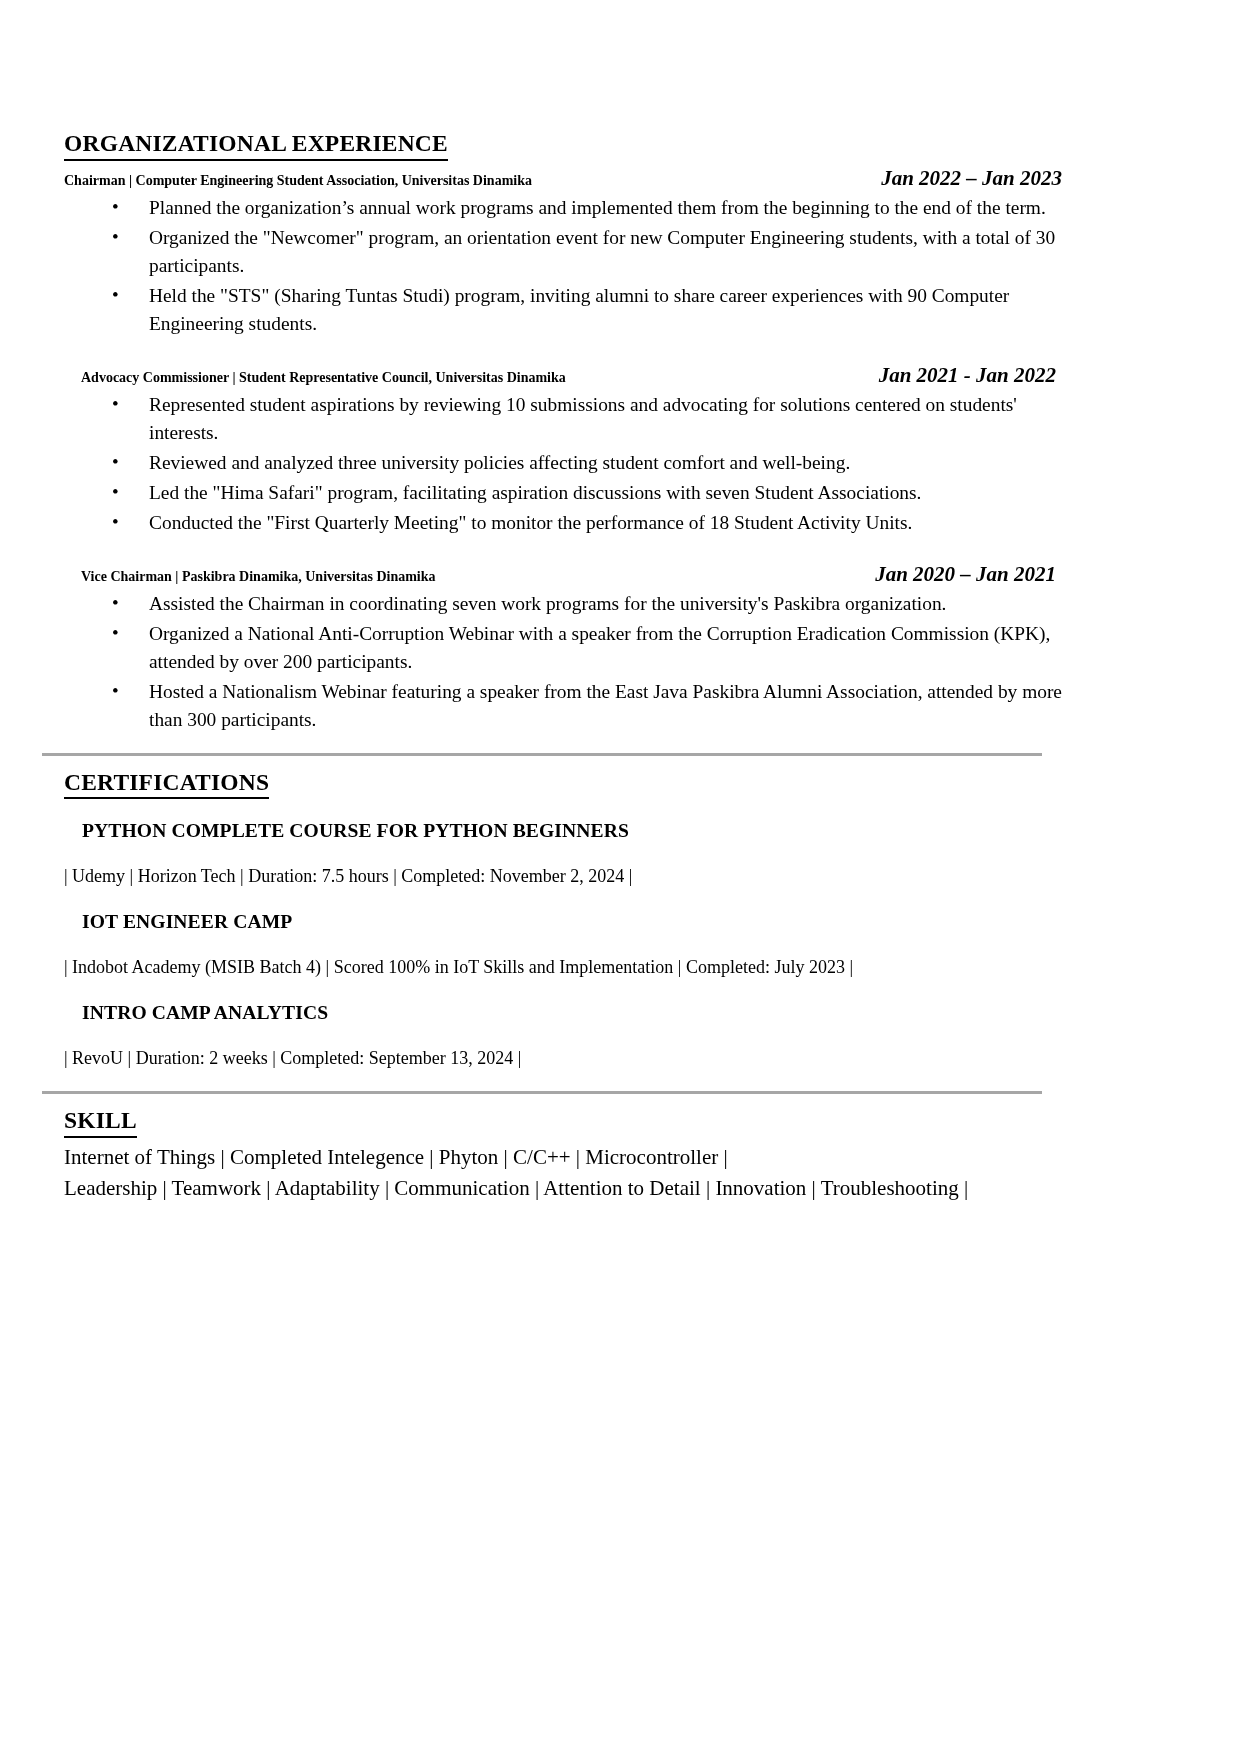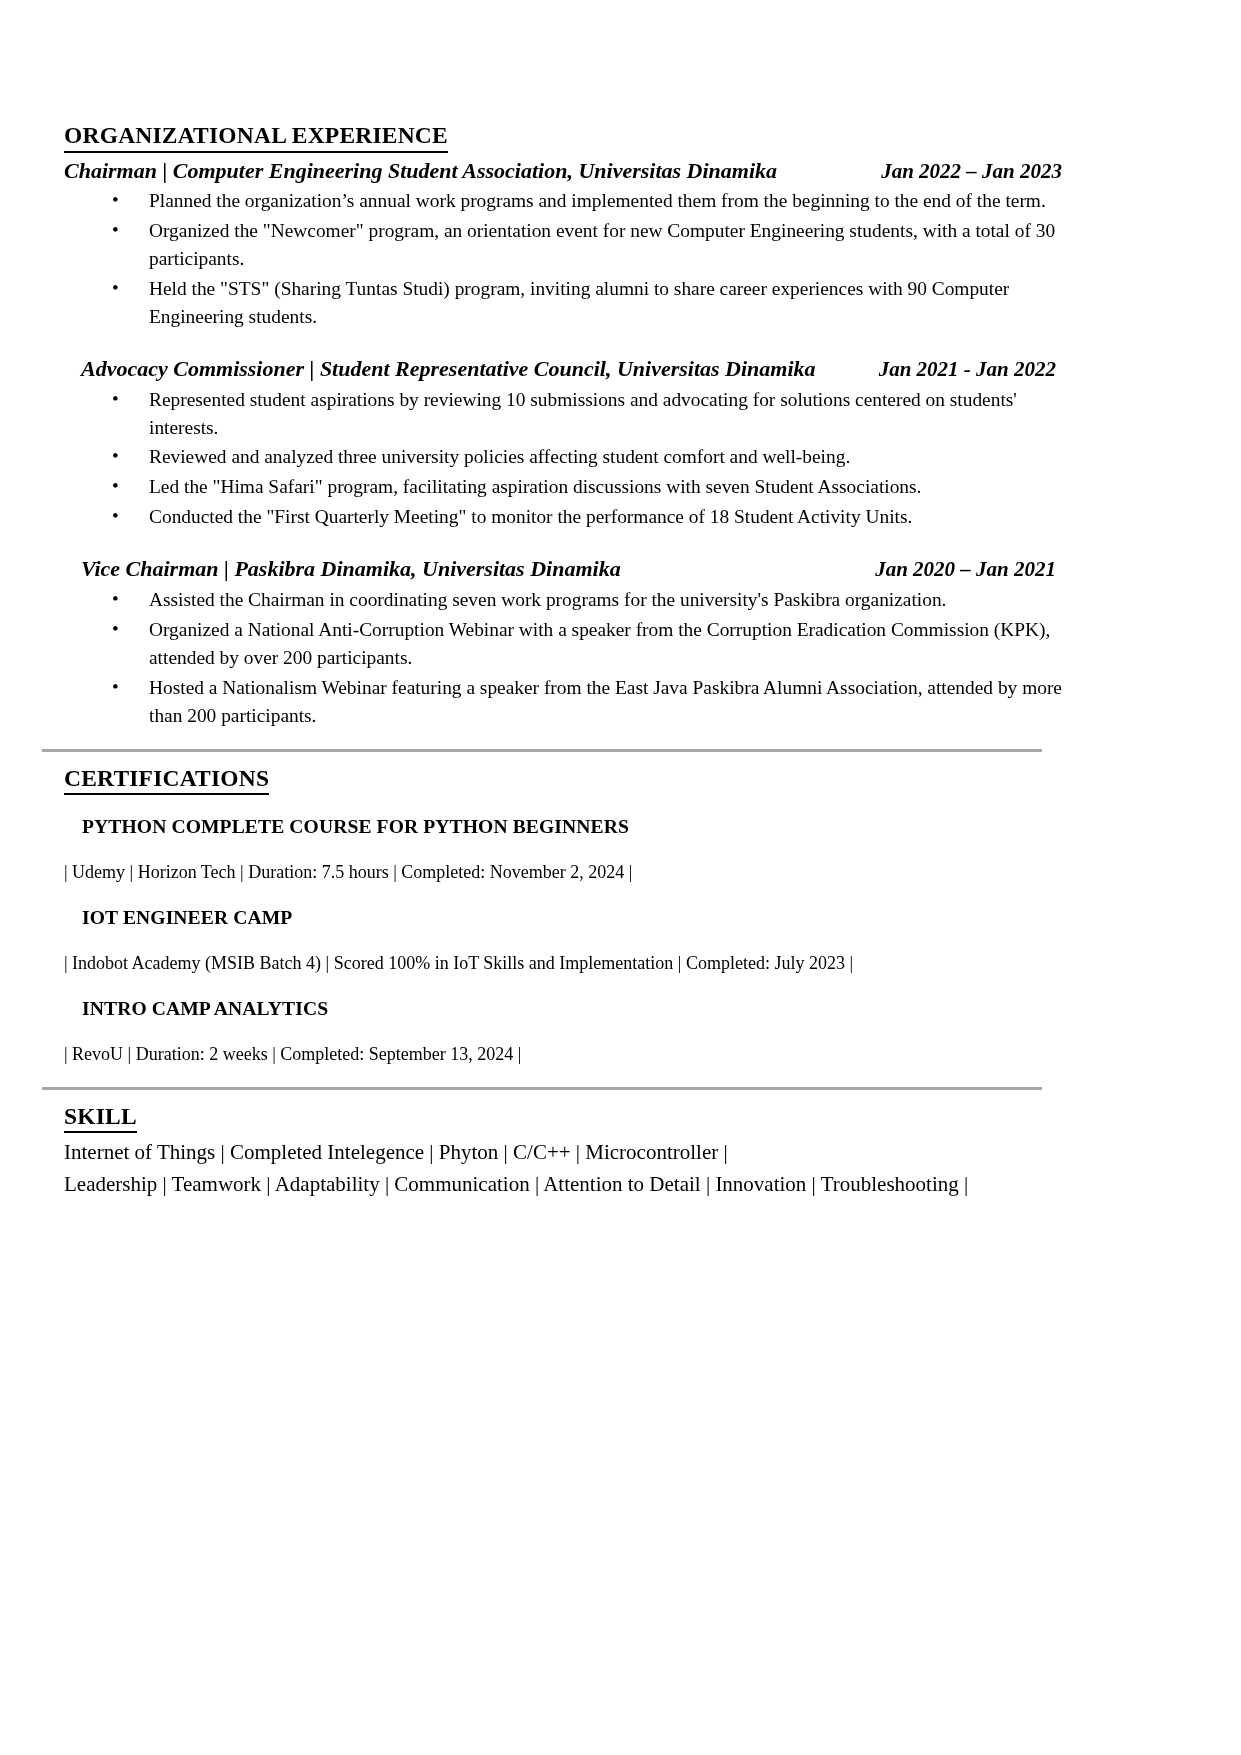--- a/index.html
+++ b/index.html
@@ -20,21 +20,21 @@
     width: 1241px;
     height: 1755px;
     box-sizing: border-box;
     padding: 0;
     overflow: hidden;
   }
 
   .content {
     position: absolute;
     left: 64px;
-    top: 122px;
+    top: 130px;
     width: 1000px;
   }
 
   
   .section-heading {
     font-size: 23.5px;
     font-weight: bold;
     letter-spacing: 0.2px;
     line-height: 1.18;
     display: inline-block;
@@ -49,25 +49,24 @@
 
   
   .role-row {
     display: flex;
     align-items: baseline;
     justify-content: space-between;
     width: 100%;
     margin: 0 0 2px 0;
   }
   .role-title {
-    font-size: 22px;
+    font-size: 14px;
     font-weight: bold;
     line-height: 1.3;
     white-space: nowrap;
-    font-style: italic;
   }
   .role-dates {
     font-size: 21px;
     font-weight: bold;
     font-style: italic;
     line-height: 1.3;
     white-space: nowrap;
     padding-right: 2px;
   }
   .role-row.indented {
@@ -176,21 +175,21 @@
       <div class="block-gap"></div>
 
       <div>
         <div class="role-row indented">
           <span class="role-title">Vice Chairman | Paskibra Dinamika, Universitas Dinamika</span>
           <span class="role-dates">Jan 2020 – Jan 2021</span>
         </div>
         <ul class="bullets">
           <li>Assisted the Chairman in coordinating seven work programs for the university's Paskibra organization.</li>
           <li>Organized a National Anti-Corruption Webinar with a speaker from the Corruption Eradication Commission (KPK), attended by over 200 participants.</li>
-          <li>Hosted a Nationalism Webinar featuring a speaker from the East Java Paskibra Alumni Association, attended by more than 200 participants.</li>
+          <li>Hosted a Nationalism Webinar featuring a speaker from the East Java Paskibra Alumni Association, attended by more than 300 participants.</li>
         </ul>
       </div>
     </section>
 
     <div class="rule-wrap">
       <div class="rule"></div>
     </div>
 
     <section>
       <div class="section-heading-wrap">

